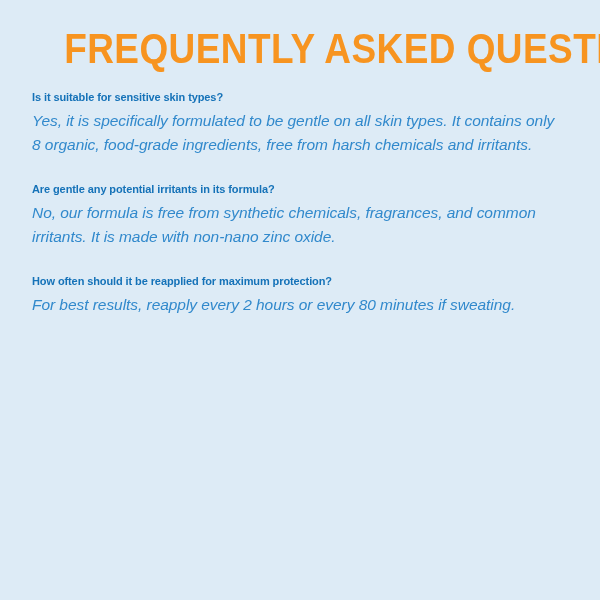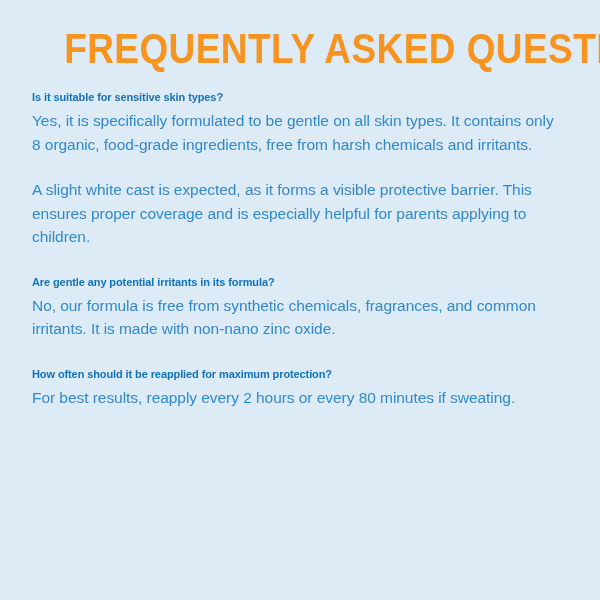--- a/index.html
+++ b/index.html
@@ -58,38 +58,38 @@
     font-weight: bold;
     letter-spacing: -0.1px;
   }
   .faq-answer {
     margin: 0;
     color: #3189cc;
     font-size: 15.5px;
     line-height: 23.5px;
     font-weight: normal;
     letter-spacing: -0.05px;
+    font-style: italic;
   }
 </style>
 </head>
 <body>
 
 <div id="faq-page">
 
   <h1 id="faq-title">FREQUENTLY ASKED QUESTIONS</h1>
 
   <ul id="faq-list">
 
     <li class="faq-item">
       <p class="faq-question">Is it suitable for sensitive skin types?</p>
       <p class="faq-answer">Yes, it is specifically formulated to be gentle on all skin types. It contains only 8 organic, food-grade ingredients, free from harsh chemicals and irritants.</p>
     </li>
 
     <li class="faq-item">
-      <p class="faq-answer">A slight white cast is expected, as it forms a visible protective barrier. This ensures proper coverage and is especially helpful for parents applying to children.</p>
     </li>
 
 
     <li class="faq-item">
       <p class="faq-question">Are gentle any potential irritants in its formula?</p>
       <p class="faq-answer">No, our formula is free from synthetic chemicals, fragrances, and common irritants. It is made with non-nano zinc oxide.</p>
     </li>
 
     <li class="faq-item">
       <p class="faq-question">How often should it be reapplied for maximum protection?</p>

